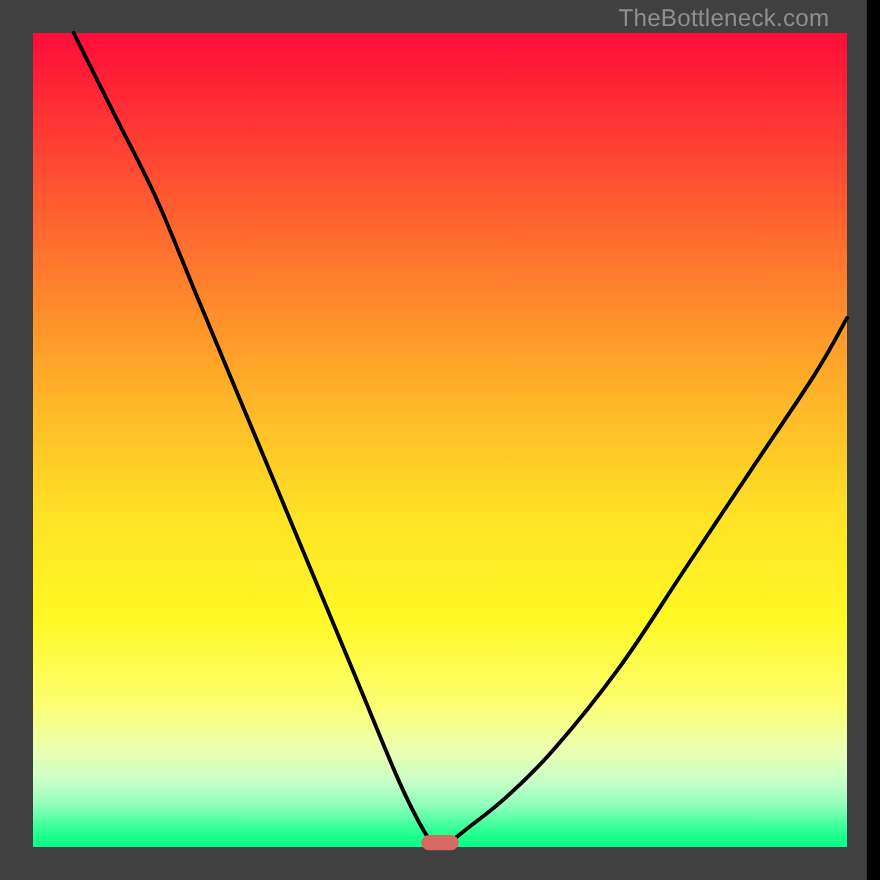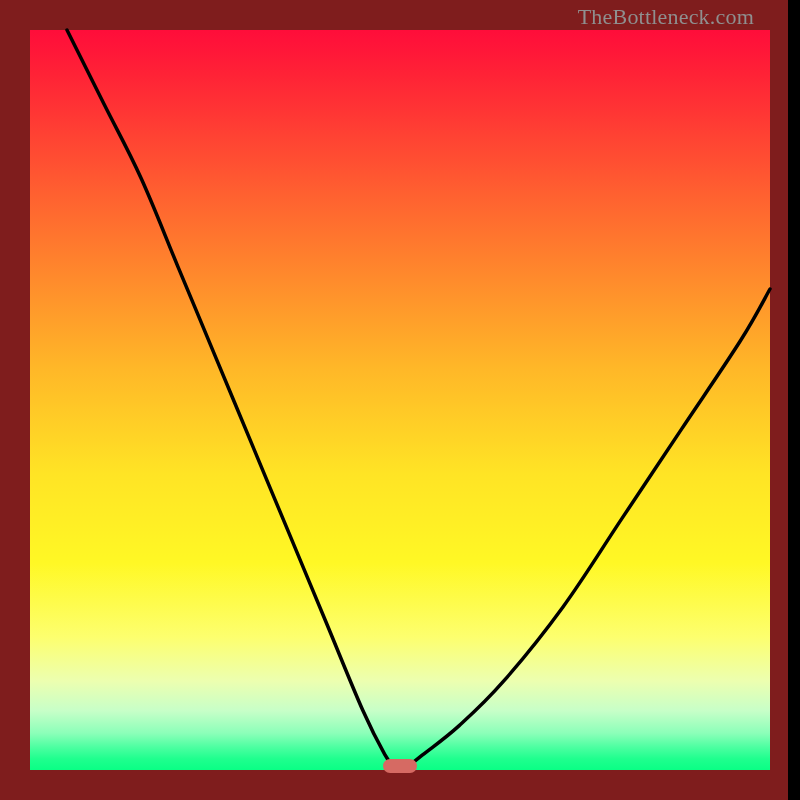--- a/index.html
+++ b/index.html
@@ -8,22 +8,21 @@
     width: 800px;
     height: 800px;
     background: #000;
     overflow: hidden;
     font-family: Arial, Helvetica, sans-serif;
   }
   .frame {
     position: relative;
     width: 788px;
     height: 800px;
-    background: #7f1d1d;
-    font-family: Liberation Serif, serif;
+    background: #404040;
   }
   .plot-area {
     position: absolute;
     left: 30px;
     top: 30px;
     width: 740px;
     height: 740px;
     background: linear-gradient(to bottom,
       #ff0d3a 0%,
       #ff2236 6%,

